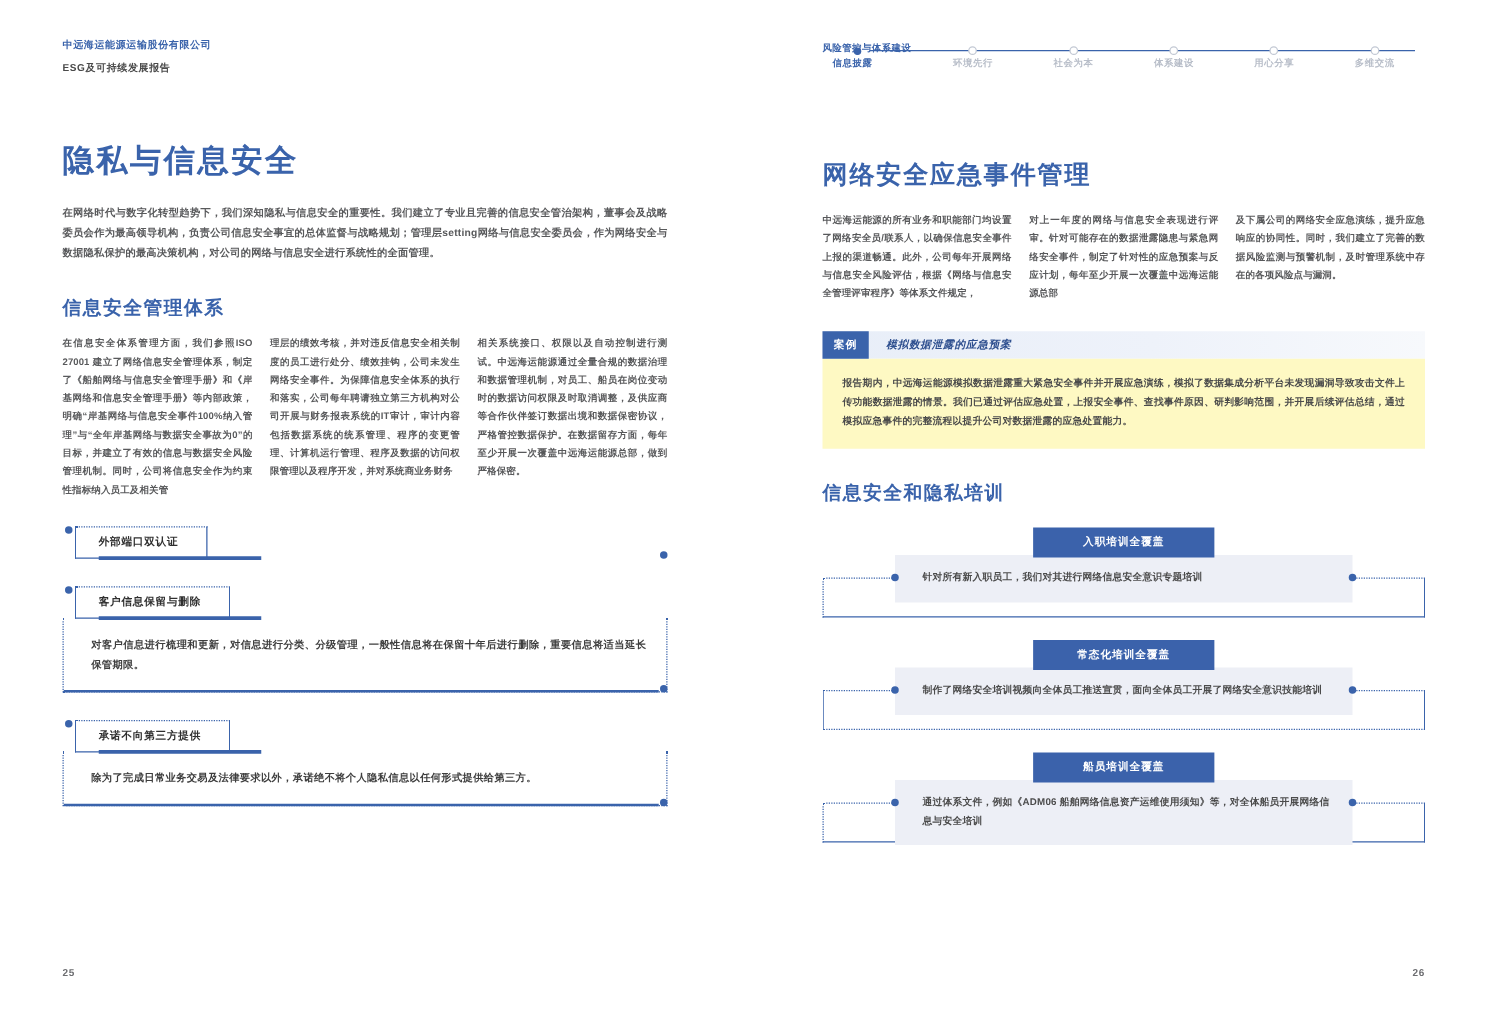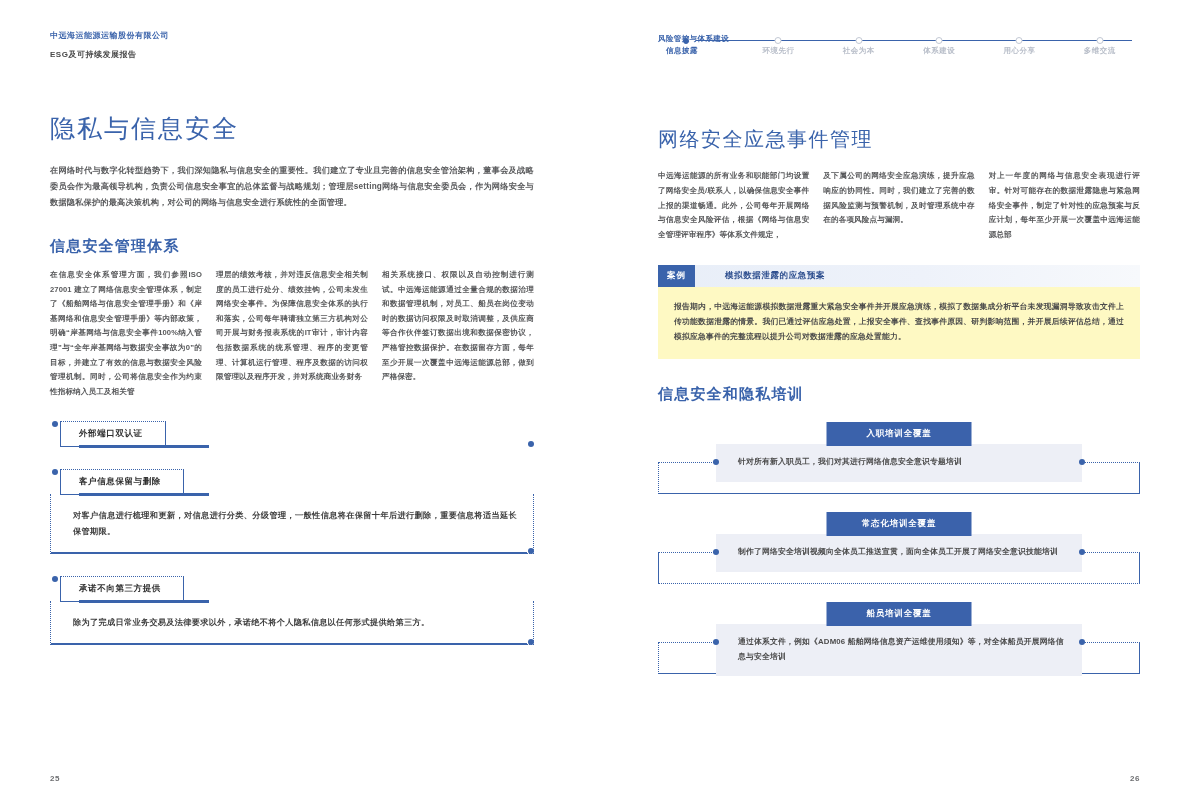--- a/index.html
+++ b/index.html
@@ -55,21 +55,21 @@
   }
   .nav-item.active .nav-label { color:#3a63ab; }
   .nav-item:first-child .nav-label { padding-left:8px; }
   .nav-sub {
     margin-top:4px; font-size:7.5px; font-weight:bold;
     color:#3a63ab; letter-spacing:.4px;
   }
 
   
   h1.page-title {
-    font-size:25px; font-weight:normal; color:#3a63ab;
+    font-size:25px; font-weight:bold; color:#3a63ab;
     letter-spacing:2px; margin-top:52px;
   }
   .page-right h1.page-title { margin-top:56px; font-size:20px; letter-spacing:1.5px; }
   h2.section-title {
     font-size:15px; font-weight:bold; color:#3a63ab;
     letter-spacing:1.2px; margin-top:26px; margin-bottom:12px;
   }
 
   
   .intro {
@@ -120,22 +120,22 @@
   .case-wrap { margin-top:22px; }
   .case-head {
     display:flex; align-items:stretch; height:22px;
     background:linear-gradient(90deg,#e8eef8 0%,#eef2fa 55%,#f7f9fc 100%);
   }
   .case-badge {
     background:#3a63ab; color:#fff; font-size:8.5px; font-weight:bold;
     padding:0 9px; display:flex; align-items:center; letter-spacing:1px;
   }
   .case-title {
-    display:flex; align-items:center; padding-left:30px;
-    font-size:8.5px; font-weight:bold; color:#2e4f8f; letter-spacing:.6px;
+    display:flex; align-items:center; padding-left:14px;
+    font-size:8.5px; font-weight:bold; color:#2e4f8f; letter-spacing:.6px;font-style:italic;
   }
   .case-body {
     background:#fef9c3; padding:12px 16px 14px 16px;
     font-size:7.8px; line-height:1.95; color:#4b4b4b;
     font-weight:bold; text-align:justify; letter-spacing:.2px;
   }
 
   
   .train-intro {
     margin-top:16px; font-size:8.2px; line-height:1.95;
@@ -252,22 +252,22 @@
           <div class="nav-label">多维交流</div>
         </div>
       </div>
       <div class="nav-sub">风险管控与体系建设</div>
     </div>
 
     <h1 class="page-title">网络安全应急事件管理</h1>
 
     <div class="cols3">
       <div class="col">中远海运能源的所有业务和职能部门均设置了网络安全员/联系人，以确保信息安全事件上报的渠道畅通。此外，公司每年开展网络与信息安全风险评估，根据《网络与信息安全管理评审程序》等体系文件规定，</div>
+      <div class="col">对上一年度的网络与信息安全表现进行评审。针对可能存在的数据泄露隐患与紧急网络安全事件，制定了针对性的应急预案与反应计划，每年至少开展一次覆盖中远海运能源总部</div>
       <div class="col">及下属公司的网络安全应急演练，提升应急响应的协同性。同时，我们建立了完善的数据风险监测与预警机制，及时管理系统中存在的各项风险点与漏洞。</div>
-      <div class="col">对上一年度的网络与信息安全表现进行评审。针对可能存在的数据泄露隐患与紧急网络安全事件，制定了针对性的应急预案与反应计划，每年至少开展一次覆盖中远海运能源总部</div>
     </div>
 
     <div class="case-wrap">
       <div class="case-head">
         <div class="case-badge">案例</div>
         <div class="case-title">模拟数据泄露的应急预案</div>
       </div>
       <div class="case-body">报告期内，中远海运能源模拟数据泄露重大紧急安全事件并开展应急演练，模拟了数据集成分析平台未发现漏洞导致攻击文件上传功能数据泄露的情景。我们已通过评估应急处置，上报安全事件、查找事件原因、研判影响范围，并开展后续评估总结，通过模拟应急事件的完整流程以提升公司对数据泄露的应急处置能力。</div>
     </div>
 

